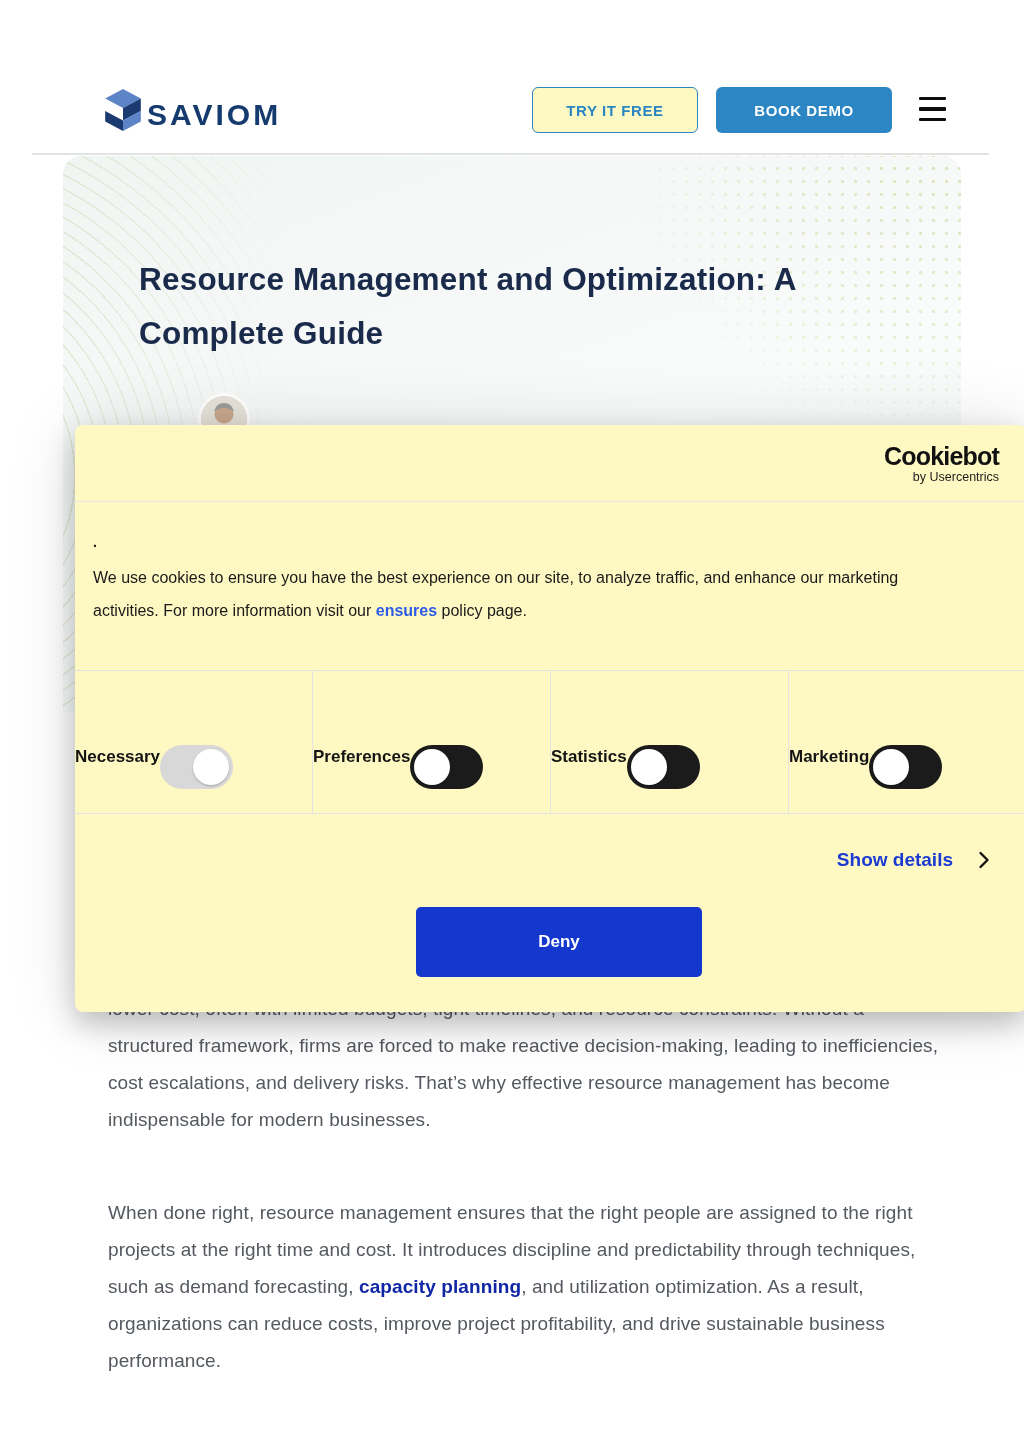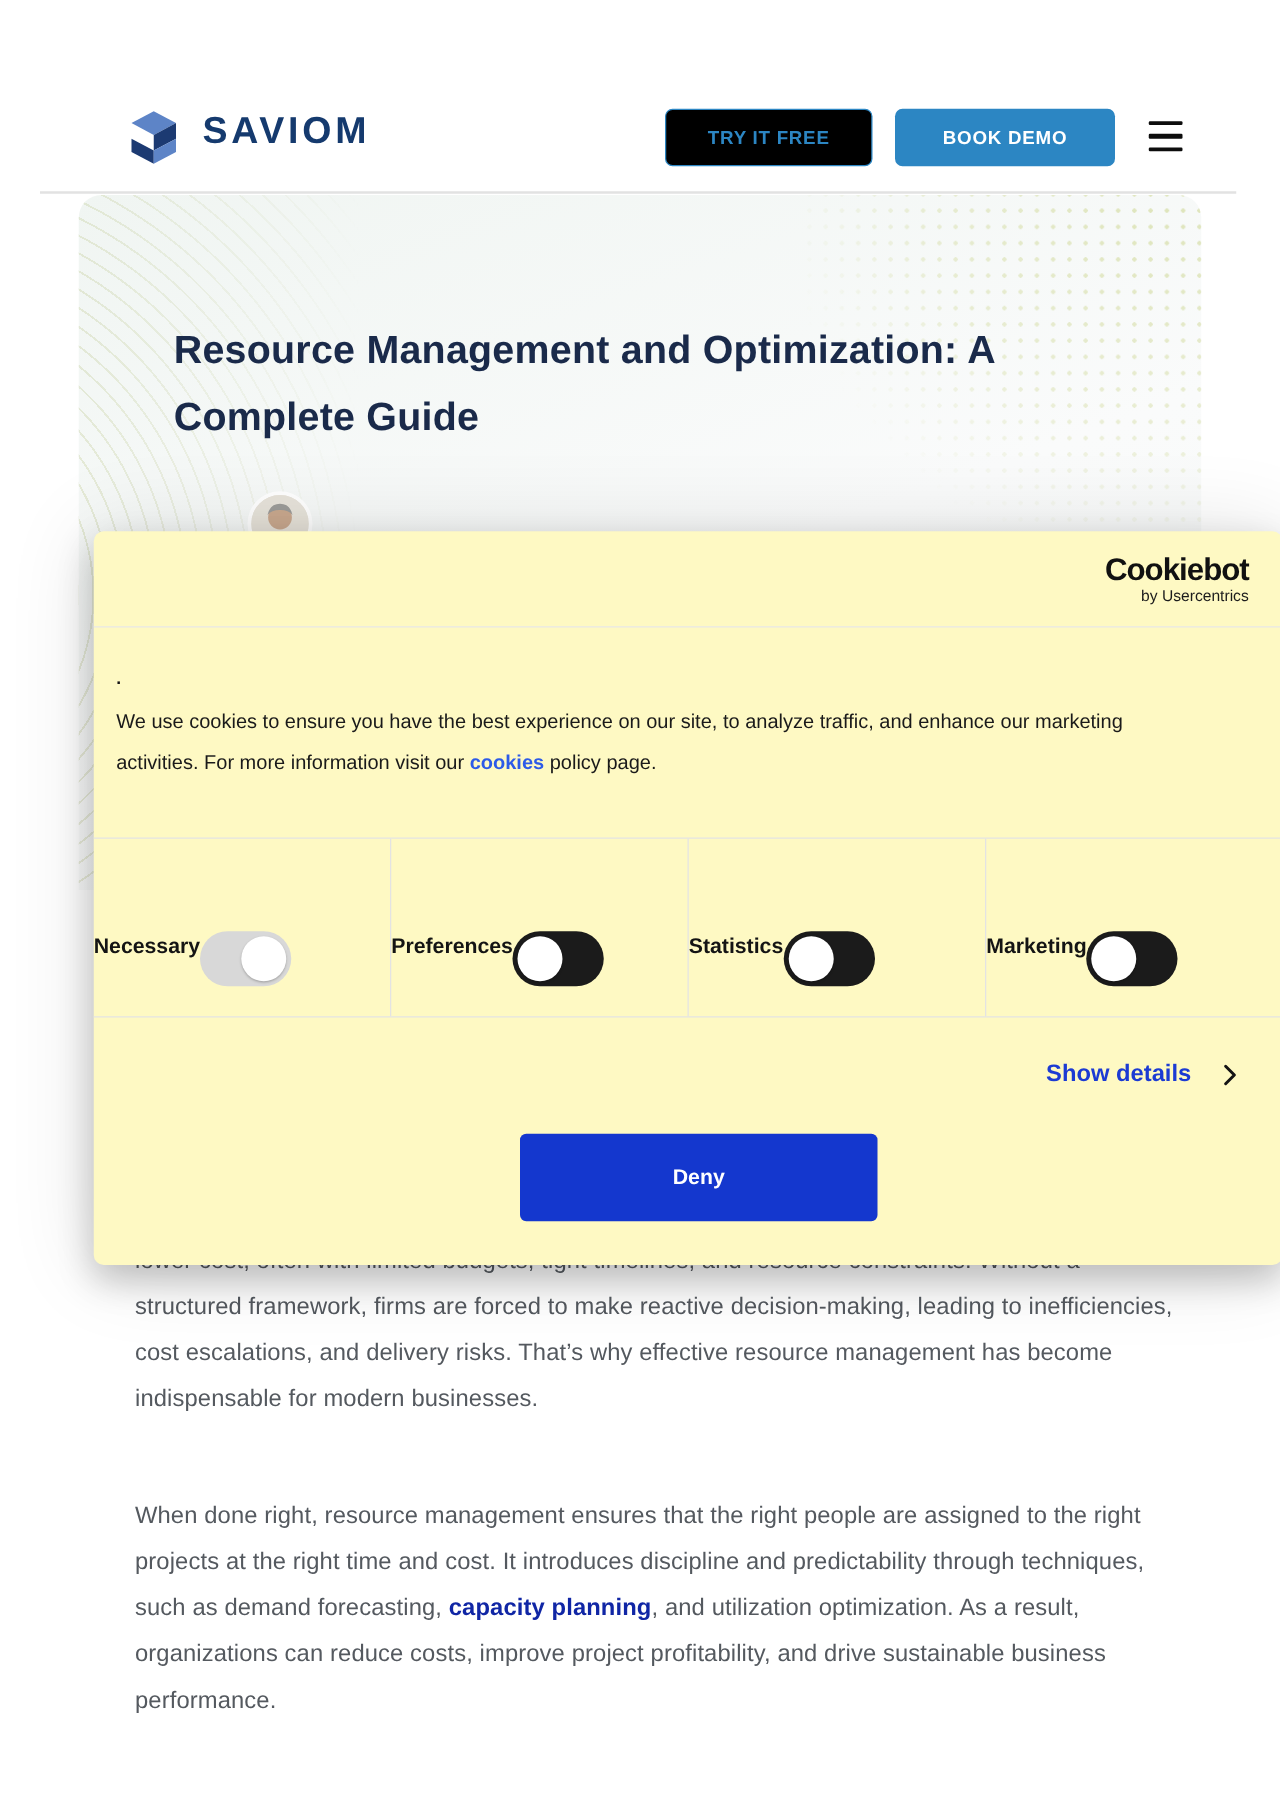--- a/index.html
+++ b/index.html
@@ -5,25 +5,25 @@
   * { margin:0; padding:0; box-sizing:border-box; }
   html,body { width:1024px; height:1449px; }
   body {
     position:relative; overflow:hidden; background:#ffffff;
     font-family:"Liberation Sans", sans-serif; color:#1A2A4A;
   }
 
   
   .header { position:absolute; left:0; top:0; width:1024px; height:155px; background:#fff; }
   .header-rule { position:absolute; left:32px; top:153px; width:957px; height:2px; background:#e2e2e2; }
-  .brand { position:absolute; left:104px; top:88px; display:flex; align-items:flex-start; gap:20px; cursor:pointer; }
+  .brand { position:absolute; left:104px; top:88px; display:flex; align-items:flex-end; gap:5px; cursor:pointer; }
   .brand-text { font-size:30px; font-weight:700; color:#153a6e; letter-spacing:3px; }
   .btn-outline {
     position:absolute; left:532px; top:87px; width:166px; height:46px;
-    border:1.5px solid #2c86c3; border-radius:6px; background:#000000;
+    border:1.5px solid #2c86c3; border-radius:6px; background:#fef9c3;
     color:#2c86c3; font-size:15px; font-weight:700; letter-spacing:.6px;
     display:flex; align-items:center; justify-content:center; cursor:pointer;
     font-family:"Liberation Sans", sans-serif;
   }
   .btn-solid {
     position:absolute; left:716px; top:87px; width:176px; height:46px;
     border:none; border-radius:6px; background:#2c86c3;
     color:#ffffff; font-size:15px; font-weight:700; letter-spacing:.6px;
     display:flex; align-items:center; justify-content:center; cursor:pointer;
     font-family:"Liberation Sans", sans-serif;
@@ -162,21 +162,21 @@
 
 <div class="cookie-dialog">
   <div class="cb-header">
     <div class="cb-logo">
       <div class="cb-logo-main">Cookiebot</div>
       <div class="cb-logo-sub">by Usercentrics</div>
     </div>
   </div>
   <div class="cb-body">
     <div class="cb-title">.</div>
-    <div class="cb-message"><span>We use cookies to ensure you have the best experience on our site, to analyze traffic, and enhance our marketing activities. For more information visit our </span><a class="cb-link">cookies</a><span> policy page.</span></div>
+    <div class="cb-message"><span>We use cookies to ensure you have the best experience on our site, to analyze traffic, and enhance our marketing activities. For more information visit our </span><a class="cb-link">ensures</a><span> policy page.</span></div>
 
     <div class="cb-toggles">
       <div class="cb-col">
         <div class="cb-cat-label">Necessary</div>
         <div class="toggle disabled-on">
             <span class="knob"></span>
           </div>
       </div>
       <div class="cb-col">
         <div class="cb-cat-label">Preferences</div>

